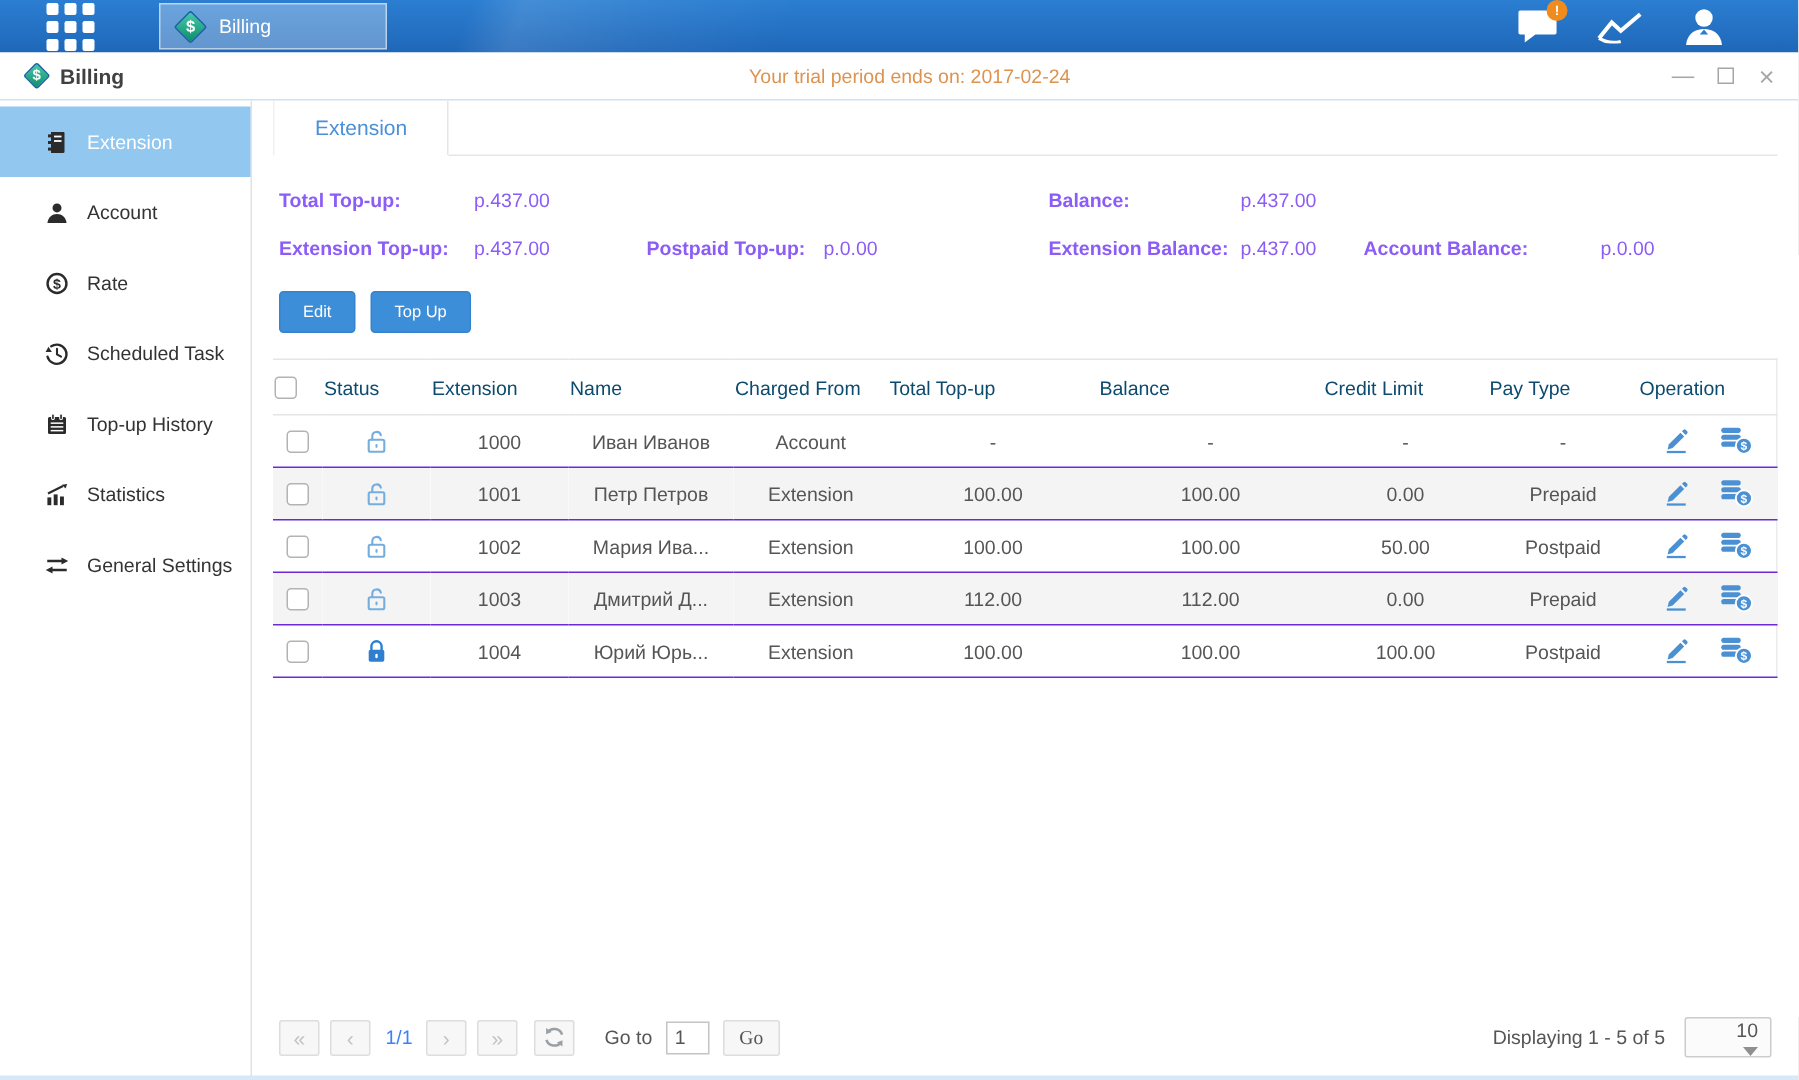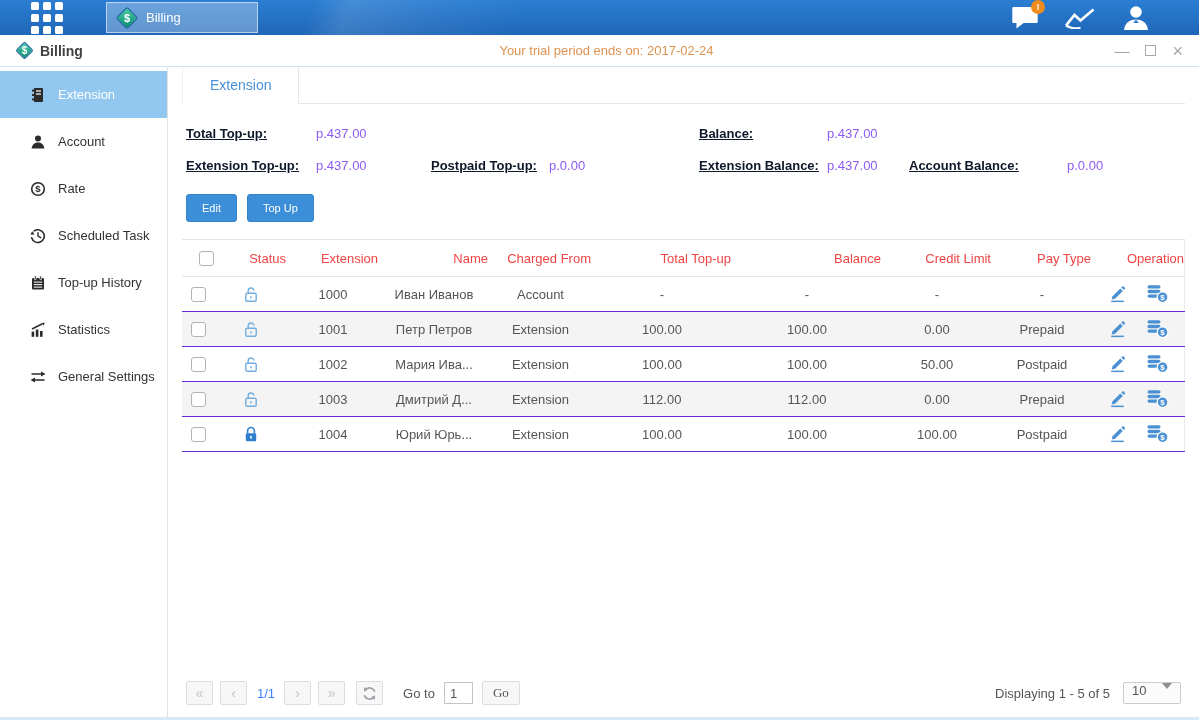--- a/index.html
+++ b/index.html
@@ -48,33 +48,33 @@
   .side-item svg { flex:0 0 auto; }
 
   .main { flex:1; display:flex; flex-direction:column; padding:0 14px; min-width:0; }
   .tabstrip { height:37px; flex:0 0 37px; display:flex; border-bottom:1px solid #e6e6e6; }
   .tab { padding:0 27px; display:flex; align-items:center; font-size:14px; color:#4a90d9; background:#fff;
          border-left:1px solid #f0f0f0; border-right:1px solid #e6e6e6; border-bottom:1px solid #fff;
          margin-bottom:-1px; cursor:pointer; }
 
   .summary { display:grid; grid-template-columns:130px 115px 118px 150px 128px 82px 158px 1fr;
              padding:22px 4px 0; font-size:13px; color:#555; row-gap:17px; }
-  .sum-label { font-weight:bold; color:#0f172a; white-space:nowrap;text-decoration:underline; }
+  .sum-label { font-weight:bold; color:#8b5cf6; white-space:nowrap; }
   .sum-value { color:#8b5cf6; white-space:nowrap; }
   .r1c1{grid-area:1/1} .r1c2{grid-area:1/2} .r1c5{grid-area:1/5} .r1c6{grid-area:1/6}
   .r2c1{grid-area:2/1} .r2c2{grid-area:2/2} .r2c3{grid-area:2/3} .r2c4{grid-area:2/4}
   .r2c5{grid-area:2/5} .r2c6{grid-area:2/6} .r2c7{grid-area:2/7} .r2c8{grid-area:2/8}
 
   .toolbar { display:flex; gap:10px; padding:21px 4px 17px; }
   .btn-primary { background:#3d8ed8; color:#fff; border:1px solid #3583cc; border-radius:3px;
                  font-size:11px; padding:7px 15px; cursor:pointer; font-family:inherit; }
 
   .table-wrap { border-right:1px solid #ececec; }
   table { width:100%; border-collapse:collapse; table-layout:fixed; font-size:13px; color:#555; }
-  thead th { height:37px; font-weight:normal; color:#ef4444; text-align:right;
+  thead th { height:37px; font-weight:normal; color:#0c4a6e; text-align:left;
              border-top:1px solid #e5e5e5; border-bottom:1px solid #e5e5e5; }
   tbody td { height:35px; text-align:center; border-bottom:1px solid #6d28d9;
              overflow:hidden; white-space:nowrap; text-overflow:ellipsis; padding:0 2px; }
   tbody tr.striped { background:#f4f4f4; }
   .cb { width:15px; height:15px; border:1px solid #b3b3b3; border-radius:3px; background:#fff;
         display:inline-block; vertical-align:middle; cursor:pointer; }
   .lock { display:inline-flex; vertical-align:middle; }
   .op-cell span { display:inline-flex; vertical-align:middle; cursor:pointer; }
   .op-cell span + span { margin-left:16px; }
 
@@ -85,22 +85,22 @@
   .pg-btn { width:27px; height:24px; border:1px solid #ddd; background:#f7f7f7; border-radius:2px;
             color:#c3c3c3; font-size:14px; display:flex; align-items:center; justify-content:center;
             margin-right:7px; cursor:pointer; }
   .pg-page { margin:0 9px 0 3px; color:#3b82f6; }
   .goto-label { margin:0 9px 0 13px; }
   .goto-input { width:29px; height:22px; border:1px solid #c4c4c4; font-size:13px; padding:0 5px;
                 font-family:inherit; color:#555; }
   .go-btn { margin-left:9px; height:24px; padding:0 10px; border:1px solid #ddd; background:#f7f7f7;
             border-radius:2px; font-size:13px; color:#555; font-family:Liberation Serif, serif; cursor:pointer; }
   .pg-right { margin-left:auto; display:flex; align-items:center; gap:13px; }
-  .page-size { width:58px; height:22px; border:1px solid #ccc; border-radius:2px; background:#fbfbfb;
-               display:flex; align-items:flex-start; justify-content:space-between; padding:0 8px; cursor:pointer; }
+  .page-size { width:58px; height:27px; border:1px solid #ccc; border-radius:2px; background:#fbfbfb;
+               display:flex; align-items:flex-end; justify-content:space-between; padding:0 8px; cursor:pointer;flex-direction:column; }
   .caret-down { width:0; height:0; border-left:5px solid transparent; border-right:5px solid transparent;
                 border-top:6px solid #8f8f8f; }
 </style>
 </head>
 <body>
 
 <div class="screen">
 
   <div class="taskbar">
     <div class="apps-grid">

